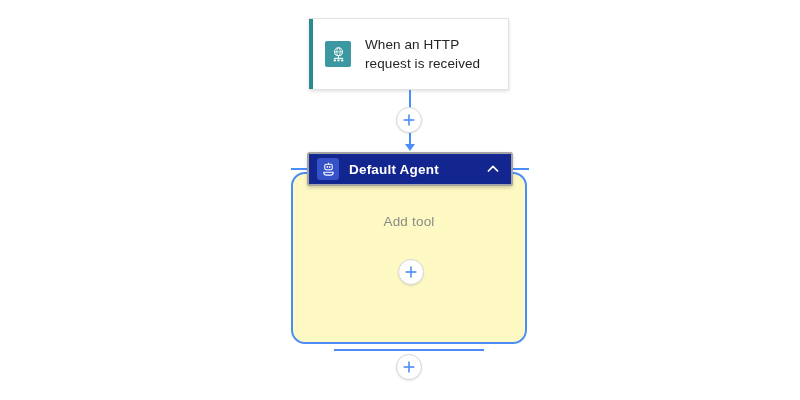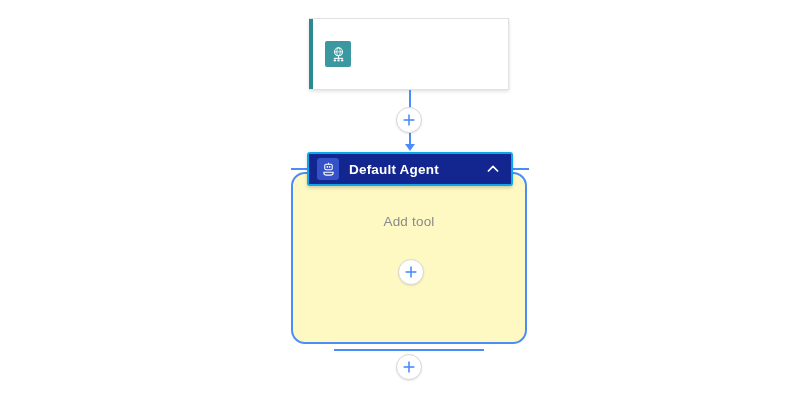--- a/index.html
+++ b/index.html
@@ -117,21 +117,21 @@
     border-radius: 14px;
     box-sizing: border-box;
   }
 
   .agent-header-wrap {
     position: absolute;
     left: 307px;
     top: 152px;
     width: 206px;
     height: 34px;
-    border: 2px solid #0ea5e9;
+    border: 2px solid #a3a3a3;
     border-radius: 3px;
     box-sizing: border-box;
     background: #132a94;
     z-index: 6;
     box-shadow: 0 1.6px 3.6px rgba(0,0,0,0.18);
   }
   .agent-header {
     position: absolute;
     inset: 0;
     border: 1px solid #132a94;
@@ -195,20 +195,21 @@
         <line x1="12" y1="13.8" x2="12" y2="17.2" stroke="#ffffff" stroke-width="1.5"></line>
         <line x1="5.5" y1="17.4" x2="18.5" y2="17.4" stroke="#ffffff" stroke-width="1.5"></line>
         <rect x="5.2" y="19.2" width="3.2" height="2.4" fill="#ffffff"></rect>
         <rect x="10.4" y="19.2" width="3.2" height="2.4" fill="#ffffff"></rect>
         <rect x="15.6" y="19.2" width="3.2" height="2.4" fill="#ffffff"></rect>
         <line x1="6.8" y1="17.4" x2="6.8" y2="19.2" stroke="#ffffff" stroke-width="1"></line>
         <line x1="12" y1="17.4" x2="12" y2="19.2" stroke="#ffffff" stroke-width="1"></line>
         <line x1="17.2" y1="17.4" x2="17.2" y2="19.2" stroke="#ffffff" stroke-width="1"></line>
       </svg>
     </div>
+    <div class="trigger-title">When an HTTP request is received</div>
   </div>
 
   <div class="conn-line conn-v" style="left:409px; top:90px; height:18px;"></div>
   <div class="plus-btn" style="left:396px; top:107px;">
     <svg width="14" height="14" viewBox="0 0 14 14" aria-hidden="true">
       <line x1="7" y1="1.6" x2="7" y2="12.4" stroke="#4b8df8" stroke-width="1.6"></line>
       <line x1="1.6" y1="7" x2="12.4" y2="7" stroke="#4b8df8" stroke-width="1.6"></line>
     </svg>
   </div>
   <div class="conn-line conn-v" style="left:409px; top:133px; height:12px;"></div>

